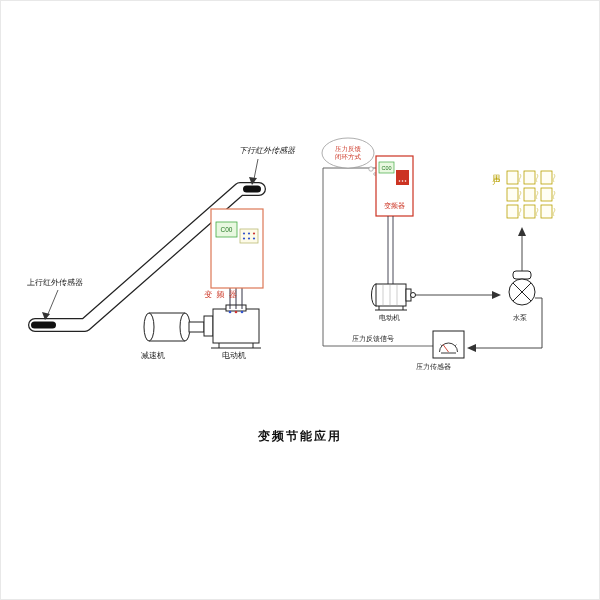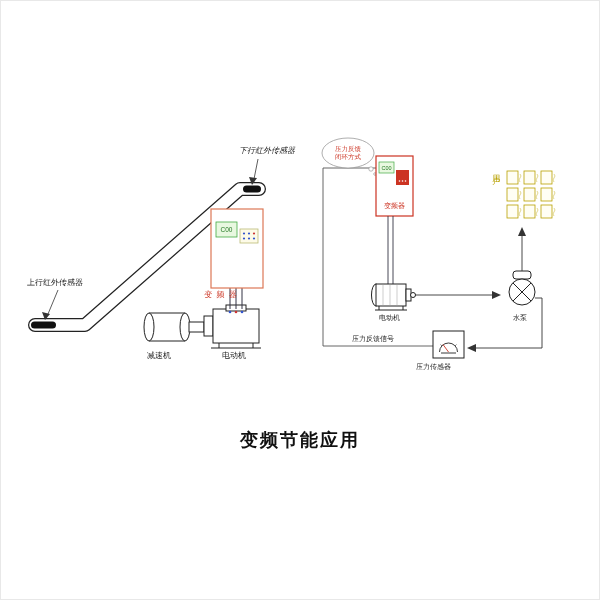--- a/index.html
+++ b/index.html
@@ -13,21 +13,21 @@
   .lbl-sm{font-size:7px;}
   .red{color:#cc3322;}
   .olive{color:#b8a000;}
   .center{text-align:center;}
   .inv-label-left{width:48px;letter-spacing:1px;}
   .inv-label-right{width:35px;}
   .cloud-text{width:40px;font-size:6.5px;line-height:7.5px;text-align:center;}
   .users-vert{writing-mode:vertical-rl;text-orientation:upright;letter-spacing:2px;}
   #title{
     position:absolute;left:50%;top:427px;transform:translateX(-50%);
-    font-size:18px;font-weight:bold;letter-spacing:2px;color:#111;
+    font-size:12px;font-weight:bold;letter-spacing:2px;color:#111;
   }
 </style>
 </head>
 <body>
 
 <div id="stage">
 
   <svg id="diagram-svg" viewBox="0 0 600 600">
 
     <g>
@@ -175,21 +175,21 @@
       <line x1="441" y1="345" x2="439.5" y2="343.5" stroke-width="0.6"></line>
       <line x1="454" y1="345" x2="455.5" y2="343.5" stroke-width="0.6"></line>
     </g>
   </svg>
 
   <div class="lbl" style="left:26px;top:277px;">上行红外传感器</div>
   <div class="lbl" style="left:238px;top:145px;font-style:italic;">下行红外传感器</div>
 
   <div class="lbl red center inv-label-left" style="left:196px;top:255px;margin-top:34px;">变 频 器</div>
 
-  <div class="lbl" style="left:146px;top:350px;">减速机</div>
+  <div class="lbl" style="left:140px;top:350px;">减速机</div>
   <div class="lbl" style="left:221px;top:350px;">电动机</div>
 
   <div class="cloud-text red" style="position:absolute;left:327px;top:144px;">
     <div>压力反馈</div>
     <div>闭环方式</div>
   </div>
 
   <div class="lbl lbl-sm red center inv-label-right" style="left:376px;top:201px;">变频器</div>
 
   <div class="lbl lbl-sm" style="left:378px;top:313px;">电动机</div>

